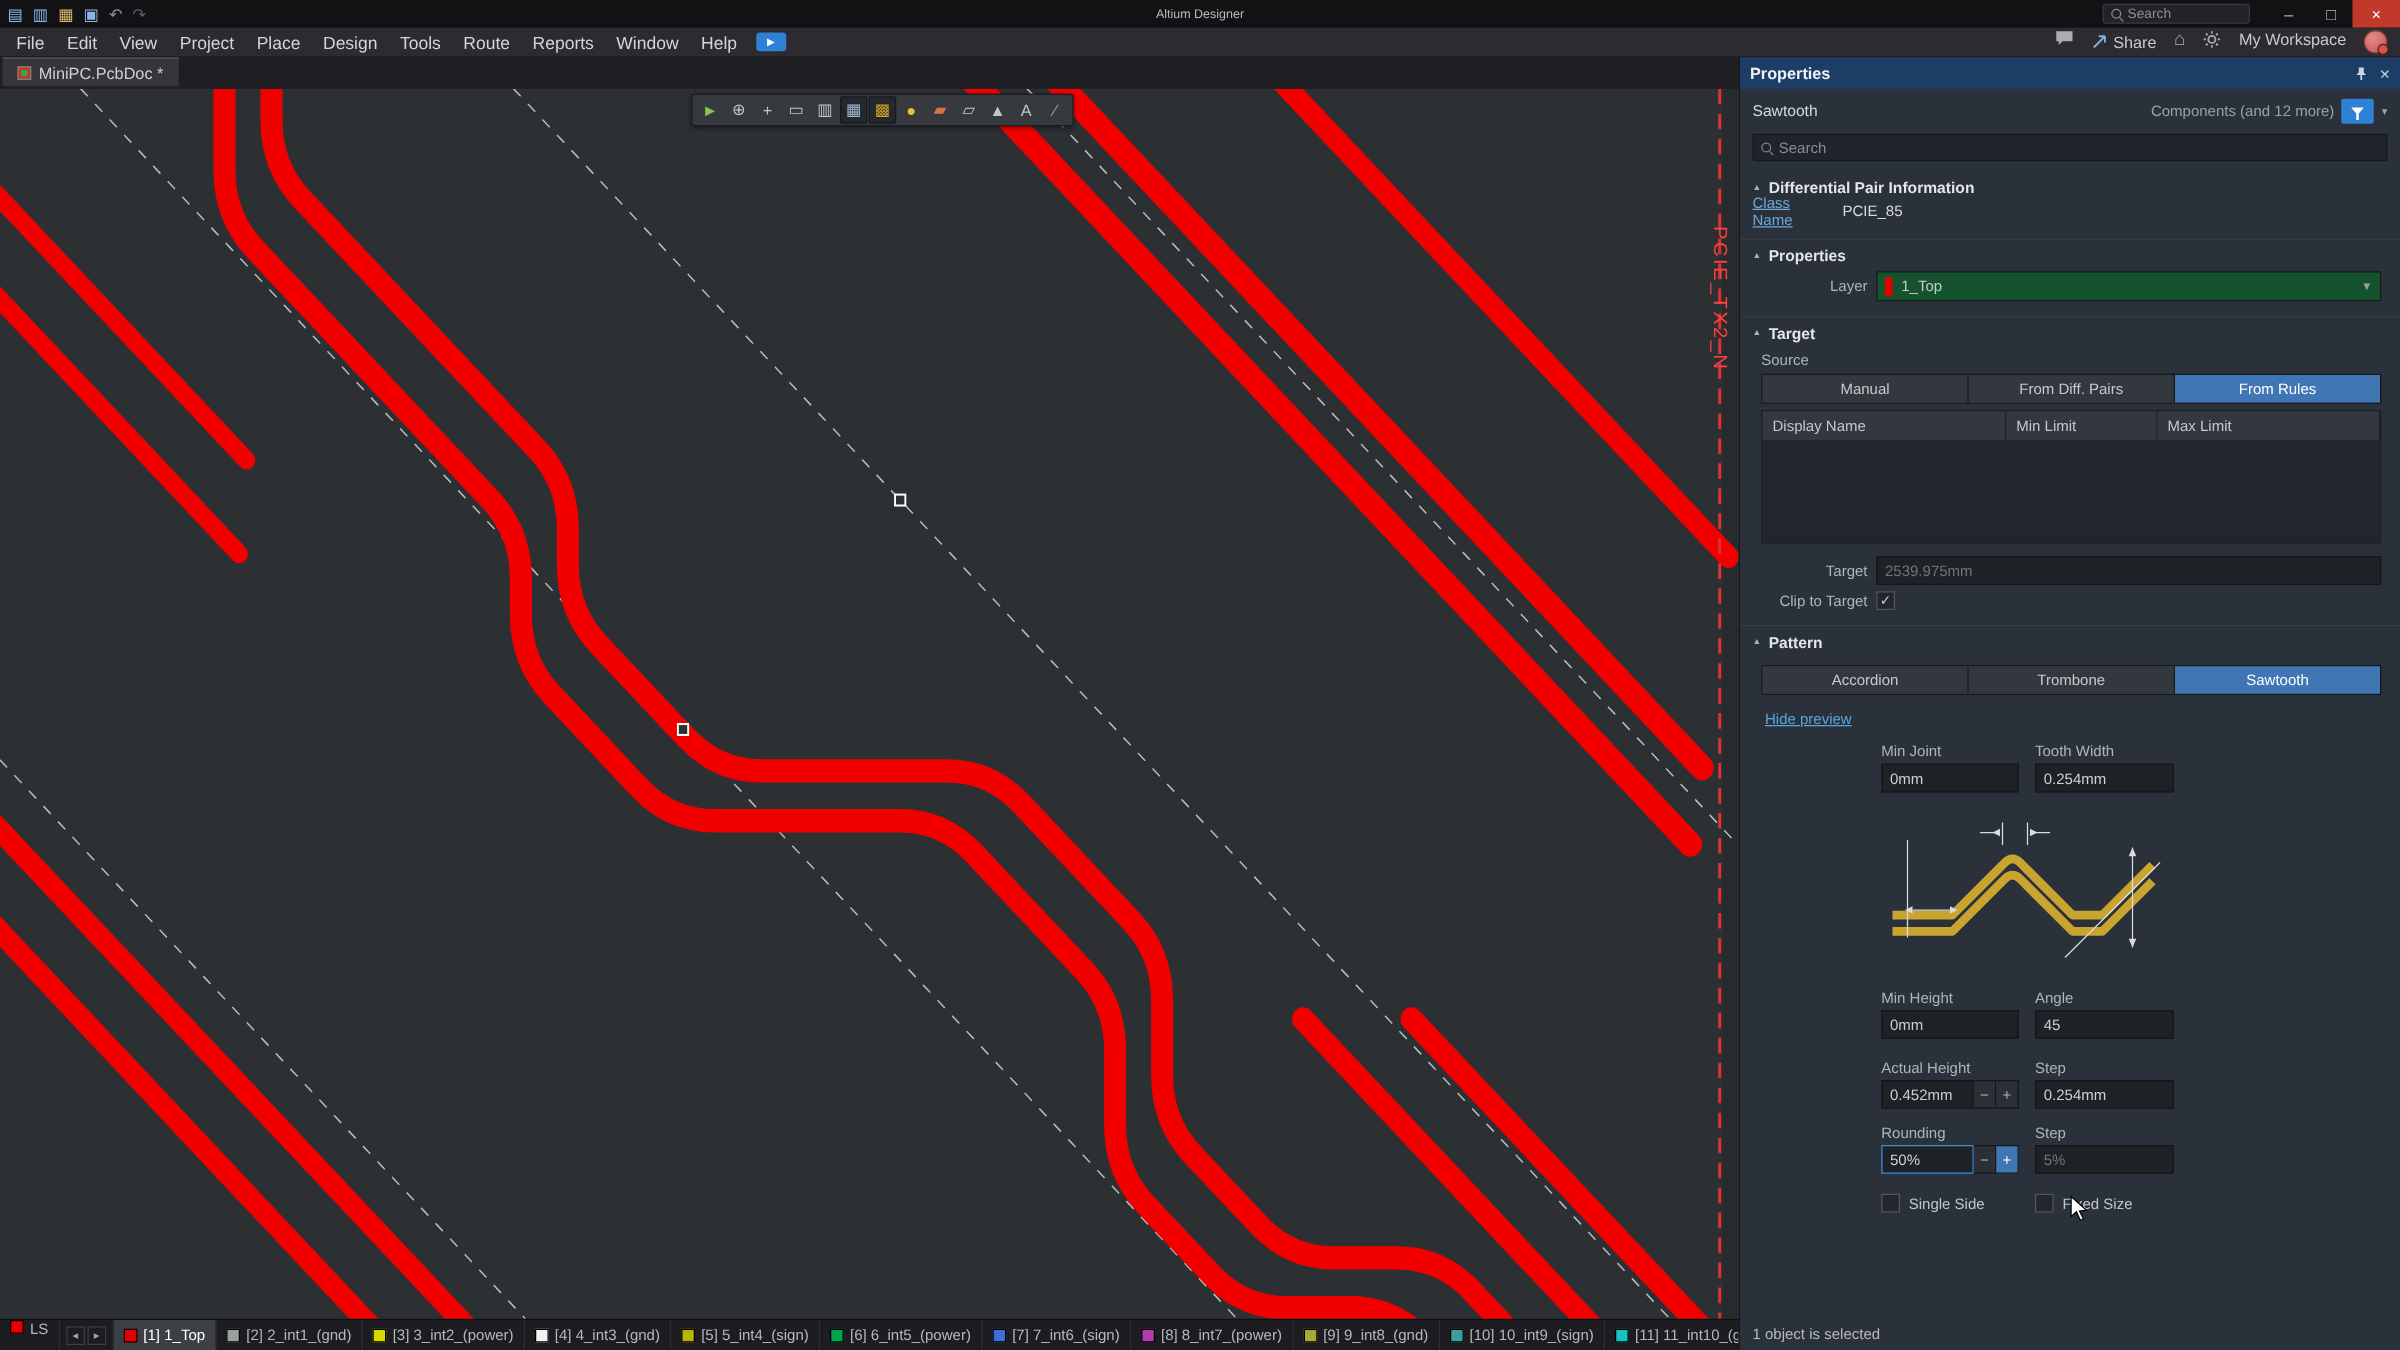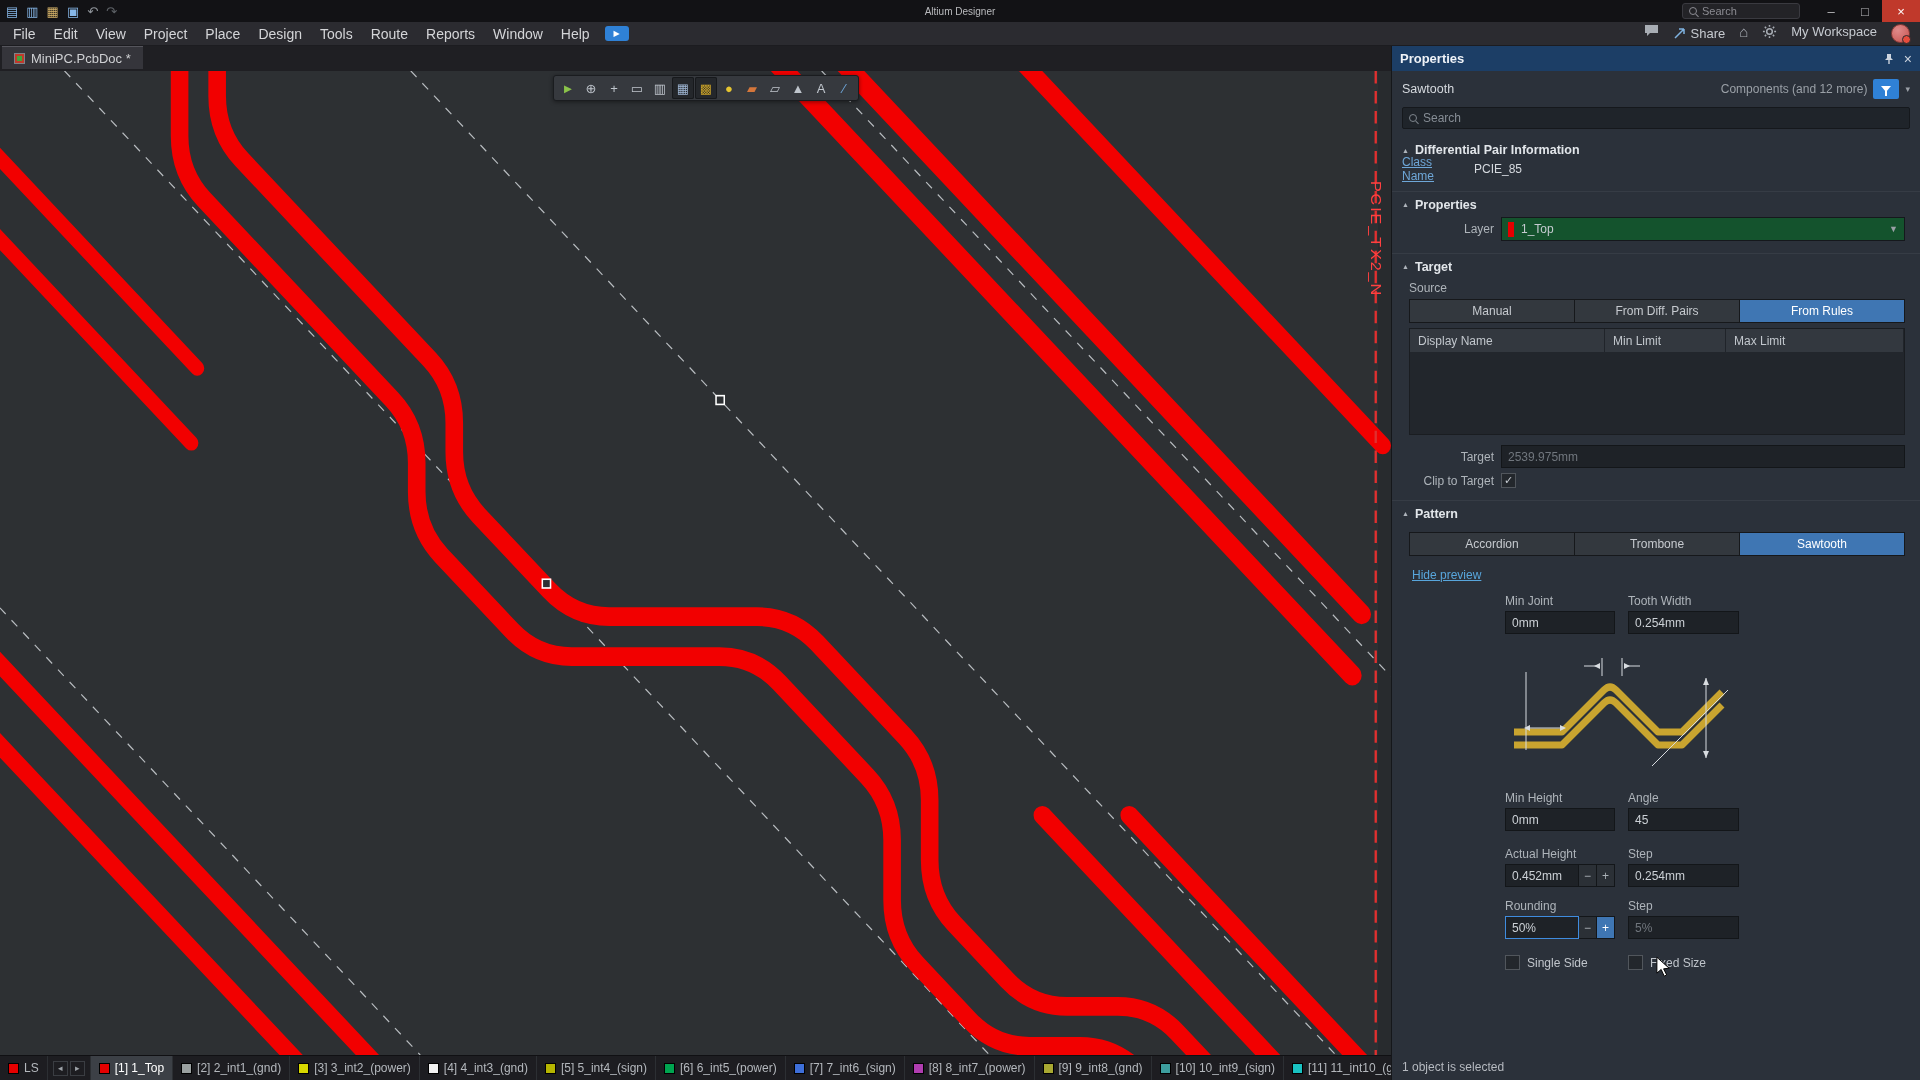--- a/index.html
+++ b/index.html
@@ -56,21 +56,21 @@
   .float-toolbar { position:absolute; left:553px; top:4px; height:26px; background:#36393e;
     border:1px solid #1a1c1f; border-radius:3px; box-shadow:0 1px 4px rgba(0,0,0,.45);
     display:flex; align-items:center; gap:1px; padding:0 3px; }
   .ft-btn { width:22px; height:22px; display:flex; align-items:center; justify-content:center;
     font-size:13px; border-radius:2px; color:#bfc5cc; }
   .ft-btn.active { background:#24272b; box-shadow:inset 0 0 0 1px #17191c; }
 
   
   .layerbar { height:25px; background:#1d1d21; display:flex; align-items:stretch; flex:0 0 auto;
     font-size:12px; color:#b4b8bd; overflow:hidden; white-space:nowrap; border-top:1px solid #101013; }
-  .ls-chip { display:flex; align-items:center; gap:5px; padding:12px 8px; border-right:1px solid #2c2f33; }
+  .ls-chip { display:flex; align-items:flex-start; gap:5px; padding:0 8px; border-right:1px solid #2c2f33; }
   .swatch { width:11px; height:11px; border:1px solid #000; flex:0 0 auto; }
   .layer-nav { display:flex; align-items:center; gap:2px; padding:0 5px; border-right:1px solid #2c2f33; }
   .lnav-btn { width:15px; height:15px; border:1px solid #3a3d42; color:#9ea3a9; font-size:9px;
     display:flex; align-items:center; justify-content:center; }
   .layer-tabs { display:flex; align-items:stretch; overflow:hidden; flex:1; }
   .layer-tab { display:flex; align-items:center; gap:5px; padding:0 8px; border-right:1px solid #2c2f33; }
   .layer-tab.active { background:#3c4046; color:#ffffff; }
 
   
   .statusbar { height:25px; background:#26292d; border-top:1px solid #101013; display:flex; align-items:center;

